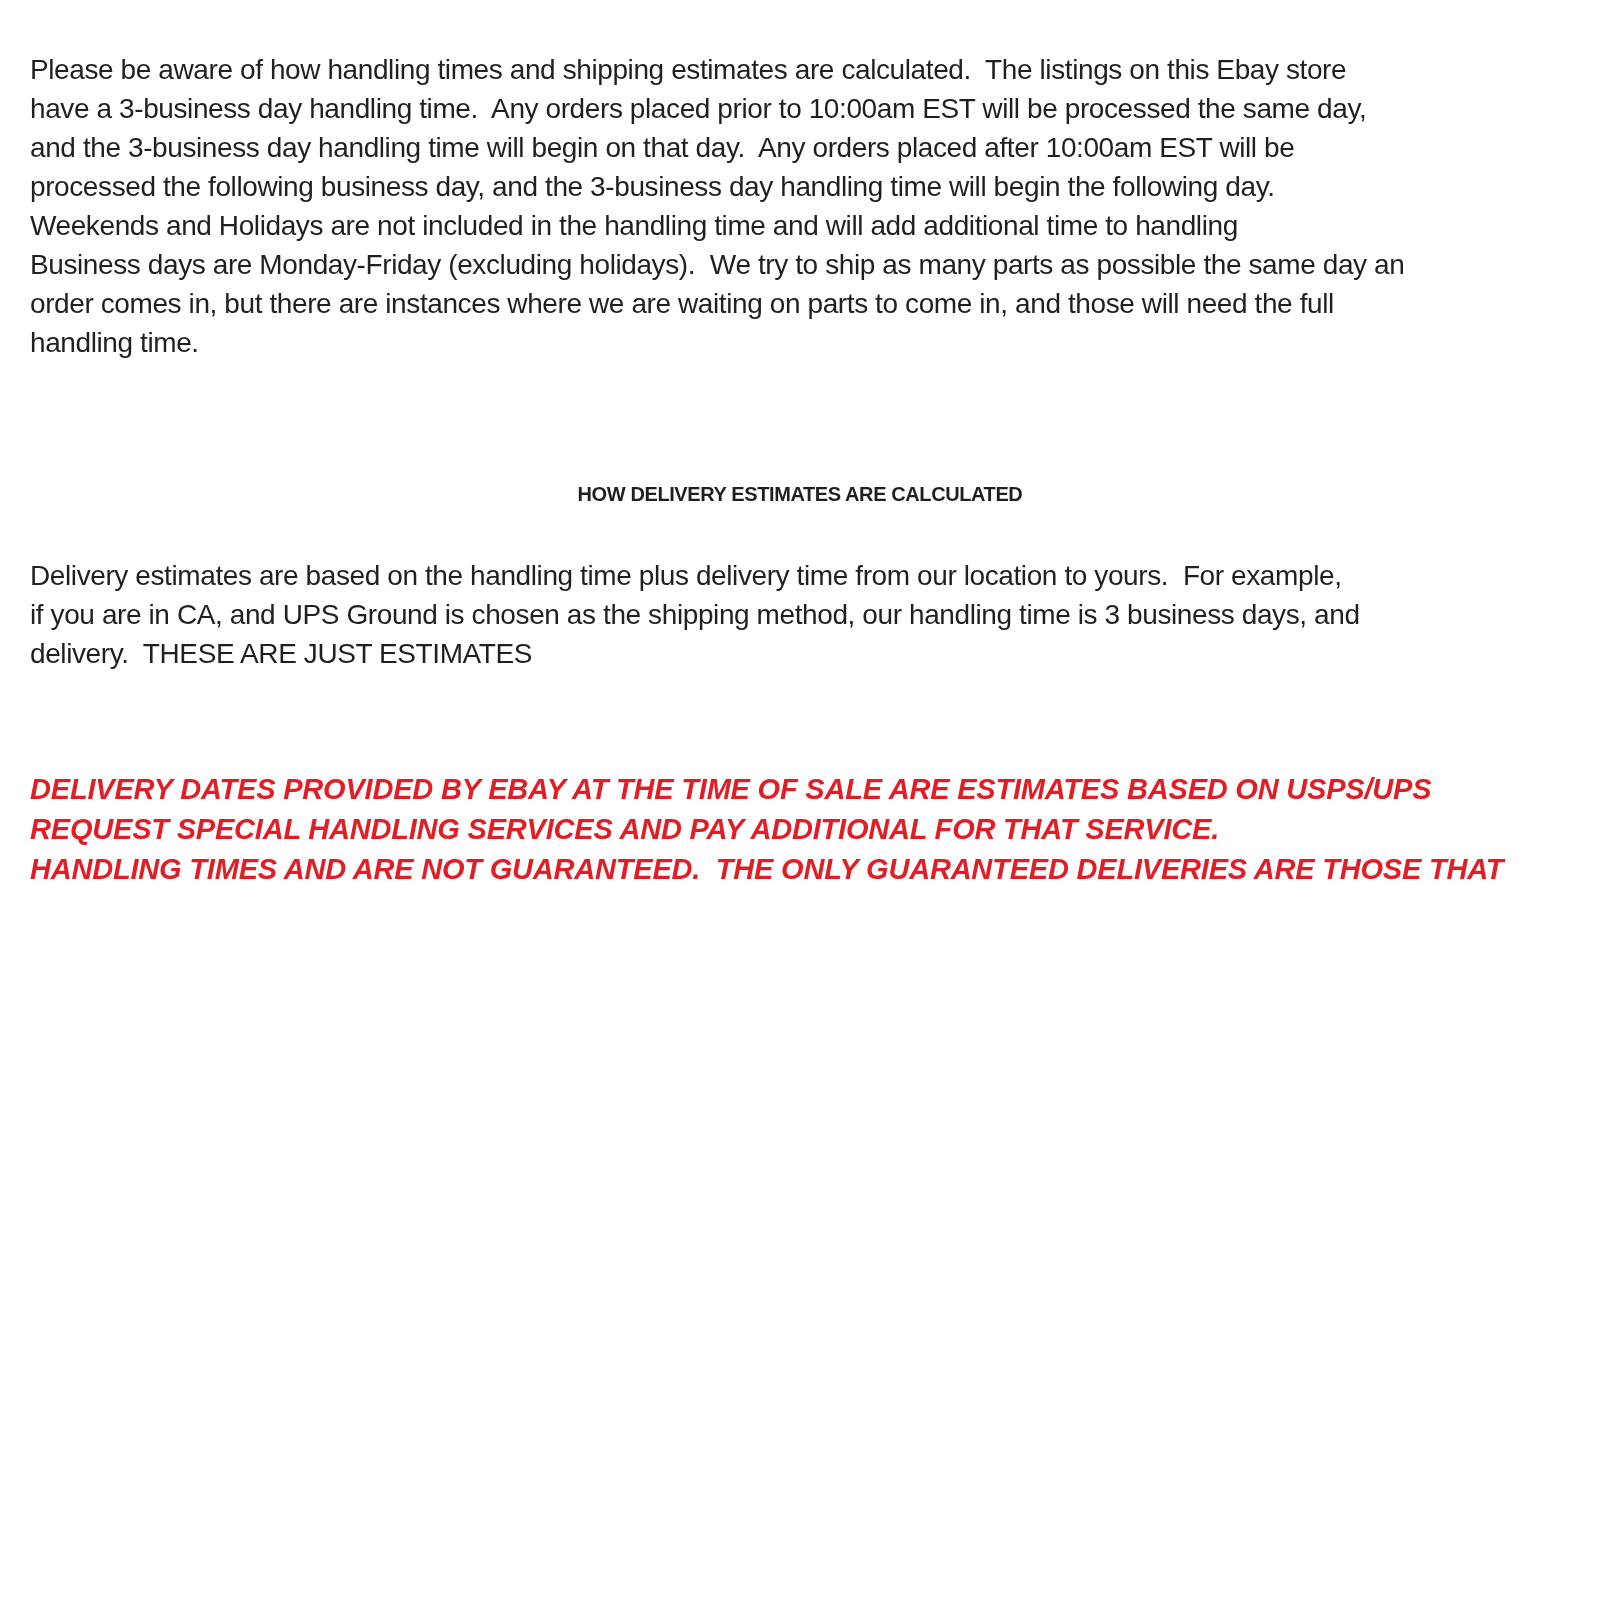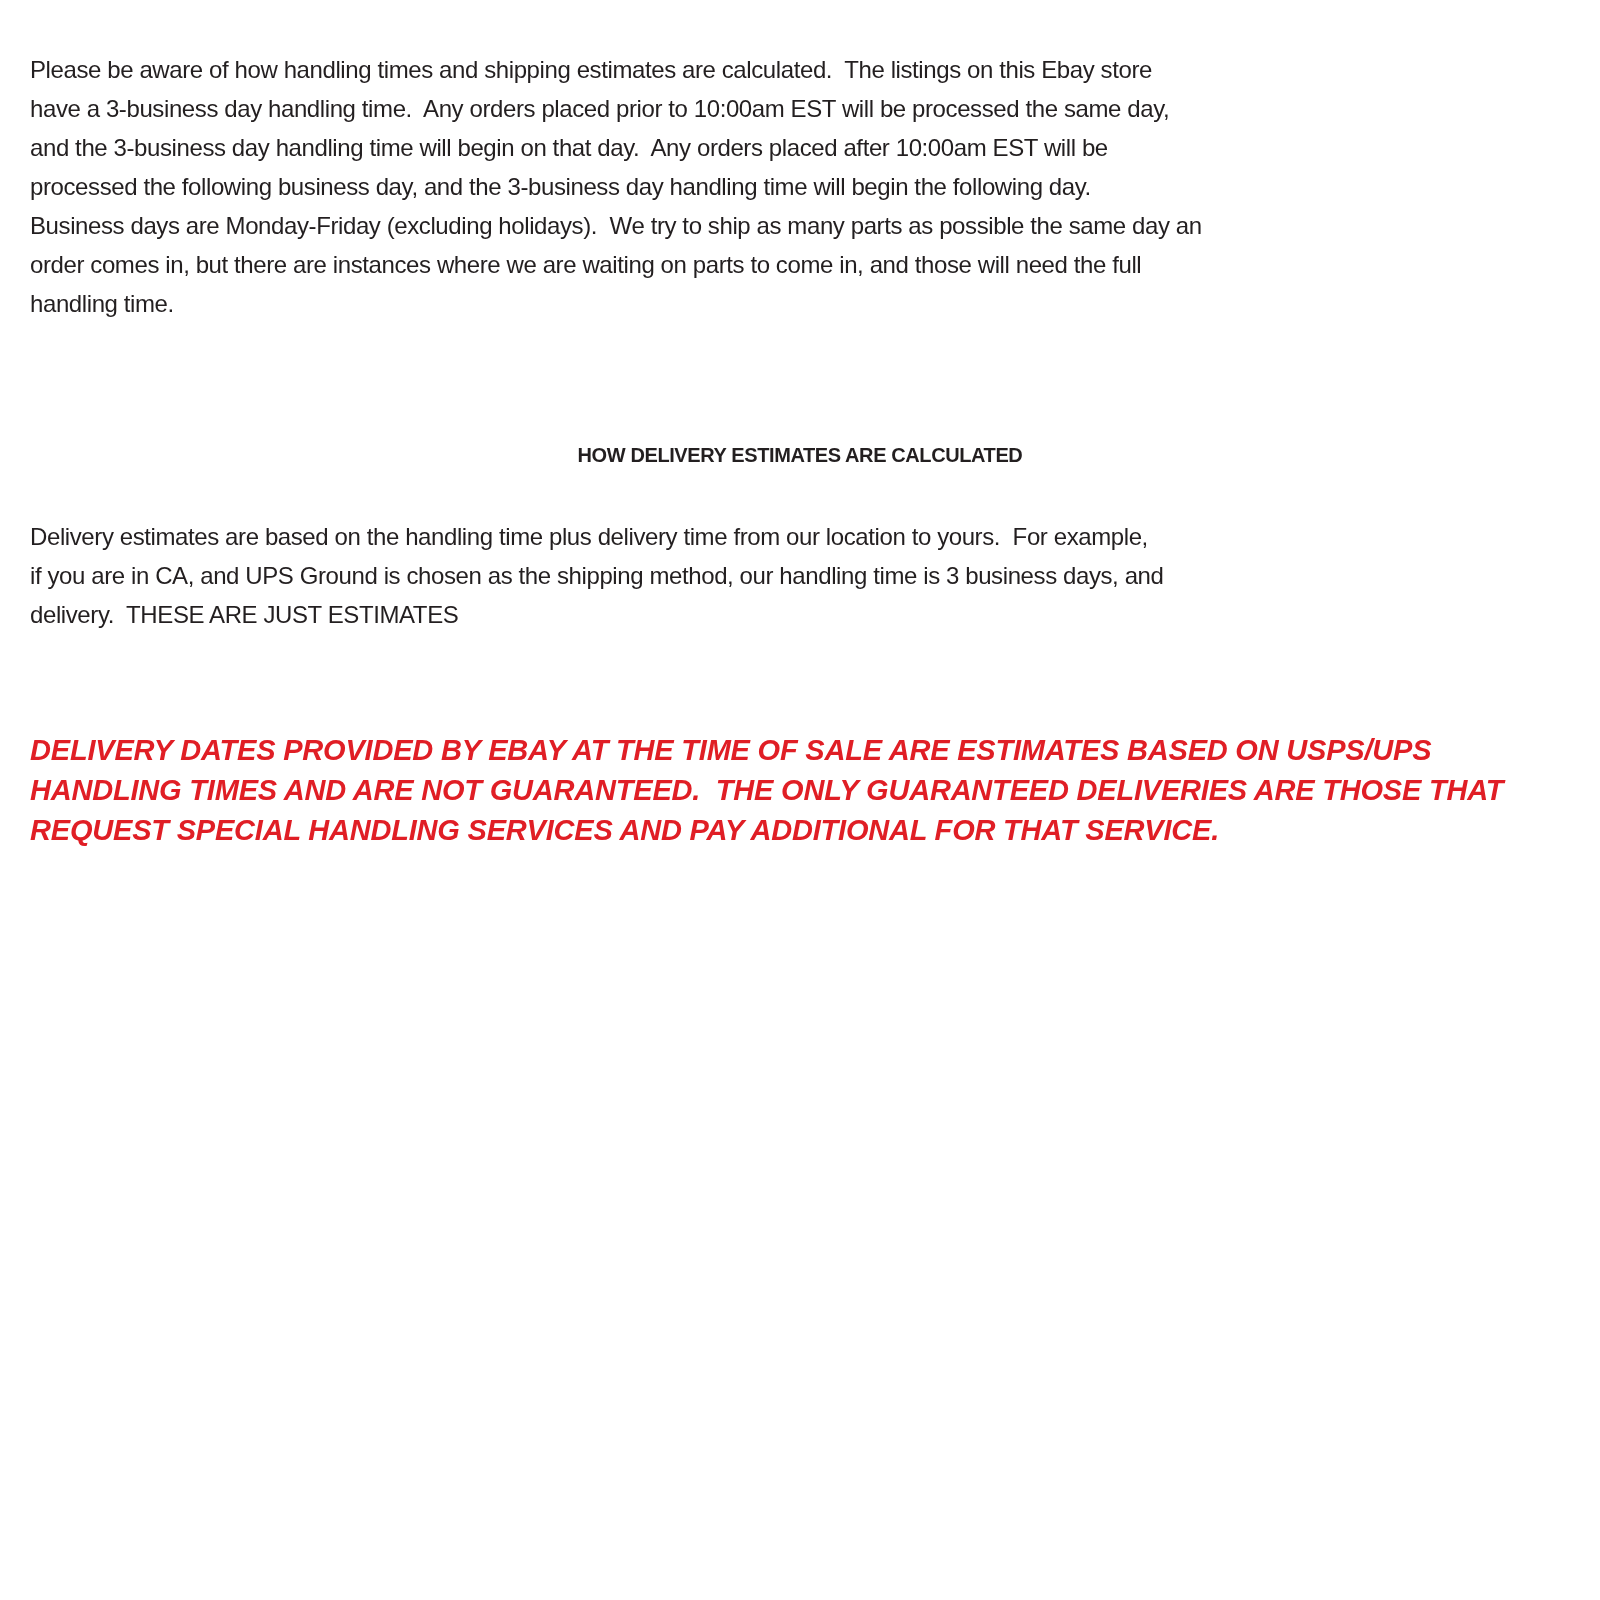--- a/index.html
+++ b/index.html
@@ -14,21 +14,21 @@
     font-family: "Liberation Sans", sans-serif;
     color: #231f20;
   }
   .page {
     box-sizing: border-box;
     width: 1600px;
     height: 1600px;
     padding: 50px 28px 0 30px;
   }
   .body-text {
-    font-size: 24px;
+    font-size: 28px;
     line-height: 39px;
     letter-spacing: -0.4px;
   }
   .body-text .line {
     white-space: pre;
   }
   .section-heading {
     margin-top: 112px;
     font-size: 20px;
     line-height: 40px;
@@ -60,32 +60,33 @@
 </head>
 <body>
 
 <div class="page">
 
   <div class="body-text">
     <div class="line">Please be aware of how handling times and shipping estimates are calculated.  The listings on this Ebay store</div>
     <div class="line">have a 3-business day handling time.  Any orders placed prior to 10:00am EST will be processed the same day,</div>
     <div class="line">and the 3-business day handling time will begin on that day.  Any orders placed after 10:00am EST will be</div>
     <div class="line">processed the following business day, and the 3-business day handling time will begin the following day.</div>
+    <div class="line">Weekends and Holidays are not included in the handling time and will add additional time to handling</div>
     <div class="line">Business days are Monday-Friday (excluding holidays).  We try to ship as many parts as possible the same day an</div>
     <div class="line">order comes in, but there are instances where we are waiting on parts to come in, and those will need the full</div>
     <div class="line">handling time.</div>
   </div>
 
   <div class="section-heading">HOW DELIVERY ESTIMATES ARE CALCULATED</div>
 
   <div class="body-text para-2">
     <div class="line">Delivery estimates are based on the handling time plus delivery time from our location to yours.  For example,</div>
     <div class="line">if you are in CA, and UPS Ground is chosen as the shipping method, our handling time is 3 business days, and</div>
     <div class="line"><span>delivery.  </span><span class="inline-bold">THESE ARE JUST ESTIMATES</span></div>
   </div>
 
   <div class="disclaimer">
     <div class="line">DELIVERY DATES PROVIDED BY EBAY AT THE TIME OF SALE ARE ESTIMATES BASED ON USPS/UPS</div>
+    <div class="line">REQUEST SPECIAL HANDLING SERVICES AND PAY ADDITIONAL FOR THAT SERVICE.</div>
     <div class="line">HANDLING TIMES AND ARE NOT GUARANTEED.  THE ONLY GUARANTEED DELIVERIES ARE THOSE THAT</div>
-    <div class="line">REQUEST SPECIAL HANDLING SERVICES AND PAY ADDITIONAL FOR THAT SERVICE.</div>
   </div>
 
 </div>
 
 </body></html>

